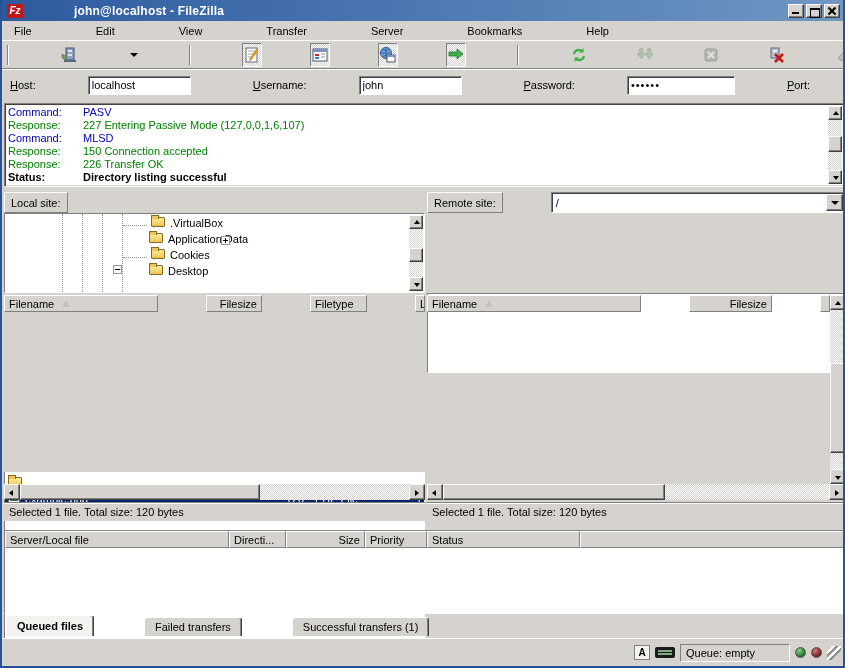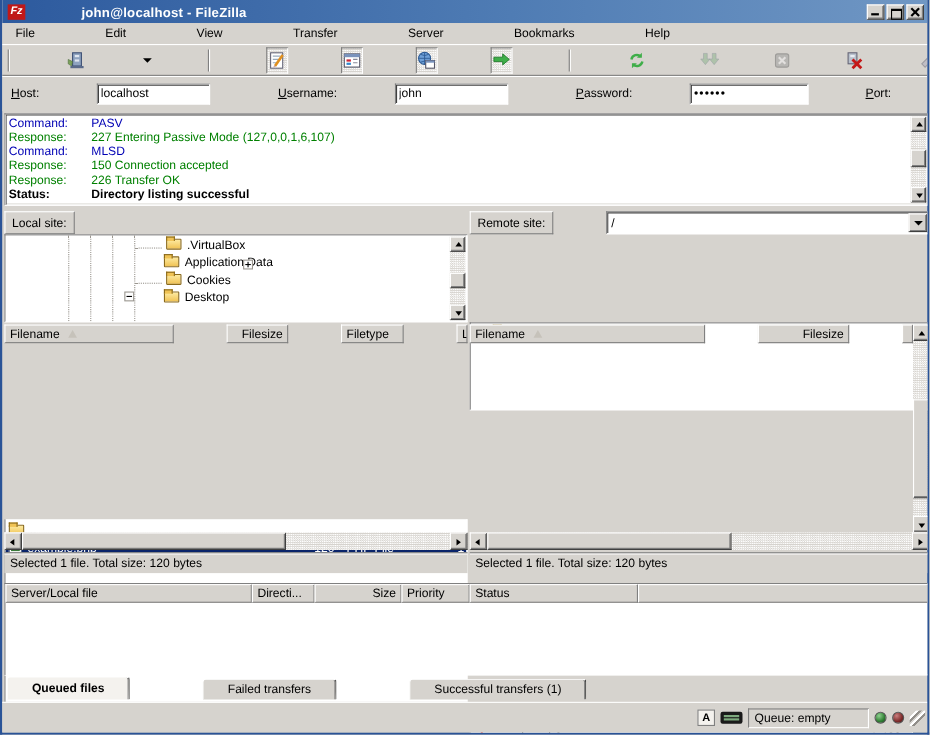--- a/index.html
+++ b/index.html
@@ -80,21 +80,21 @@
   .cell-r { position:absolute; text-align:right; }
 
   .winicon { width:12px; height:13px; background:#fff; border:1px solid #5a6a8a; position:relative; flex:none; }
   .winicon::before { content:""; position:absolute; left:0; right:0; top:0; height:3px; background:#3a63a8; }
   .winicon::after { content:""; position:absolute; left:1px; top:5px; width:8px; height:1px; background:#a33; box-shadow:0 2px 0 #3a7a3a, 0 4px 0 #888; }
 
   .selrow { background:#0a246a; color:#fff; }
 
   .statusline { background:#d6d3ce; display:flex; align-items:center; padding-left:5px; border-top:1px solid #808080; box-shadow: inset 0 1px 0 #fff; }
 
-  .tab { height:19px; display:flex; align-items:center; padding:0 22px; background:#d6d3ce; border:1px solid #fff; border-right-color:#404040; border-bottom:none; border-radius:3px 3px 0 0; box-shadow: inset -1px 0 0 #808080; margin-right:18px; }
+  .tab { height:19px; display:flex; align-items:center; padding:0 10px; background:#d6d3ce; border:1px solid #fff; border-right-color:#404040; border-bottom:none; border-radius:3px 3px 0 0; box-shadow: inset -1px 0 0 #808080; margin-right:2px; }
   .tab.active { background:#f4f2ee; font-weight:bold; position:relative; z-index:2; height:21px; }
 
   .led { width:11px; height:11px; border-radius:50%; border:1px solid #555; }
   .led-green { background:radial-gradient(circle at 35% 30%, #8fd08f, #2e7d32 60%, #1a4d1e); }
   .led-red { background:radial-gradient(circle at 35% 30%, #c97f7f, #7d2a2a 60%, #4d1a1a); }
   .grip { width:14px; height:14px; background:
     linear-gradient(135deg, transparent 0 4px, #fff 4px 6px, #928f8a 6px 8px, transparent 8px 9px, #fff 9px 11px, #928f8a 11px 13px, transparent 13px);
   }
   .abadge { width:16px; height:15px; background:#f4f2ee; border:1px solid #808080; display:flex; align-items:center; justify-content:center; font-weight:bold; font-size:10px; }
   .spdbadge { width:20px; height:11px; background:#1a1a1a; border-radius:2px; position:relative; }

